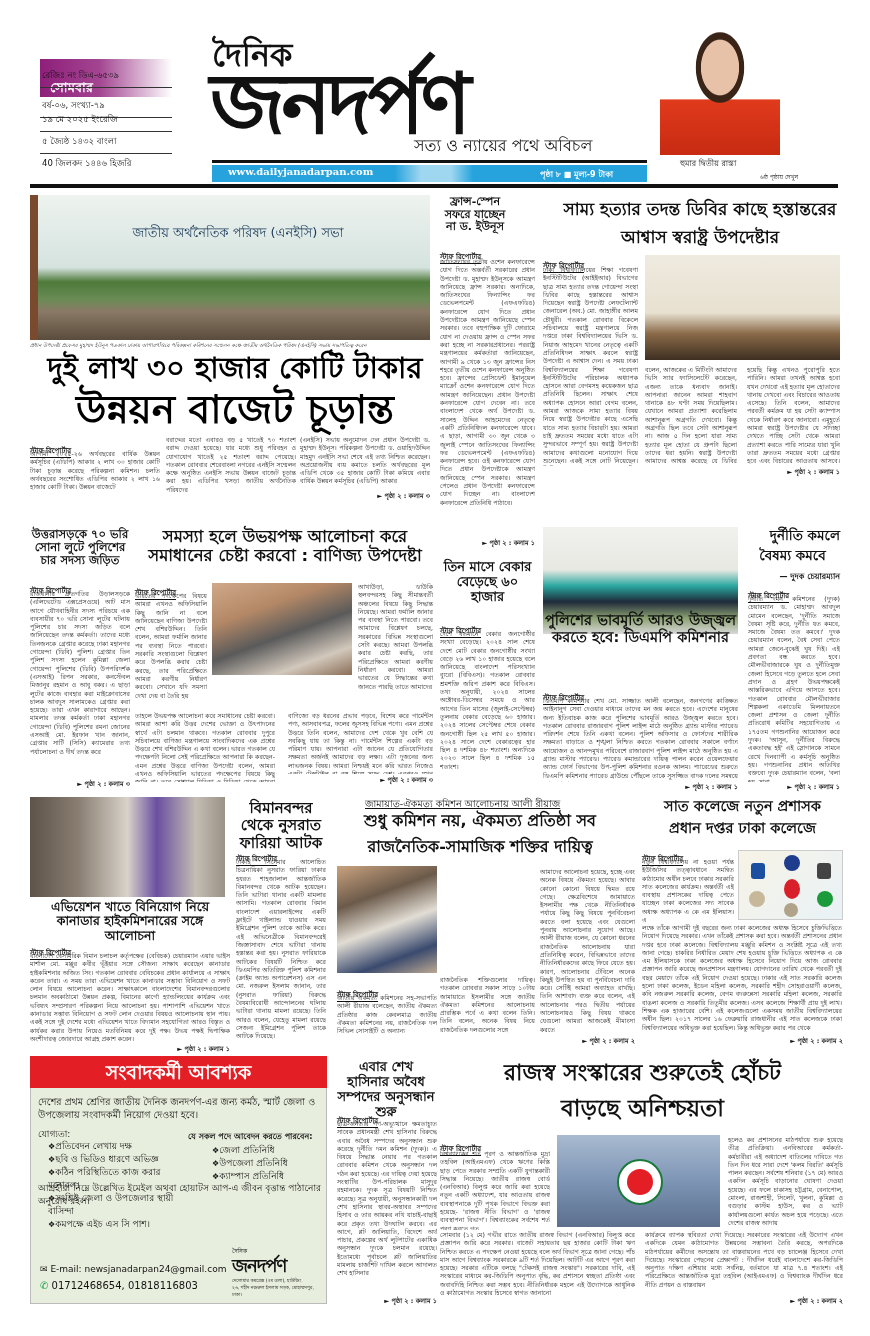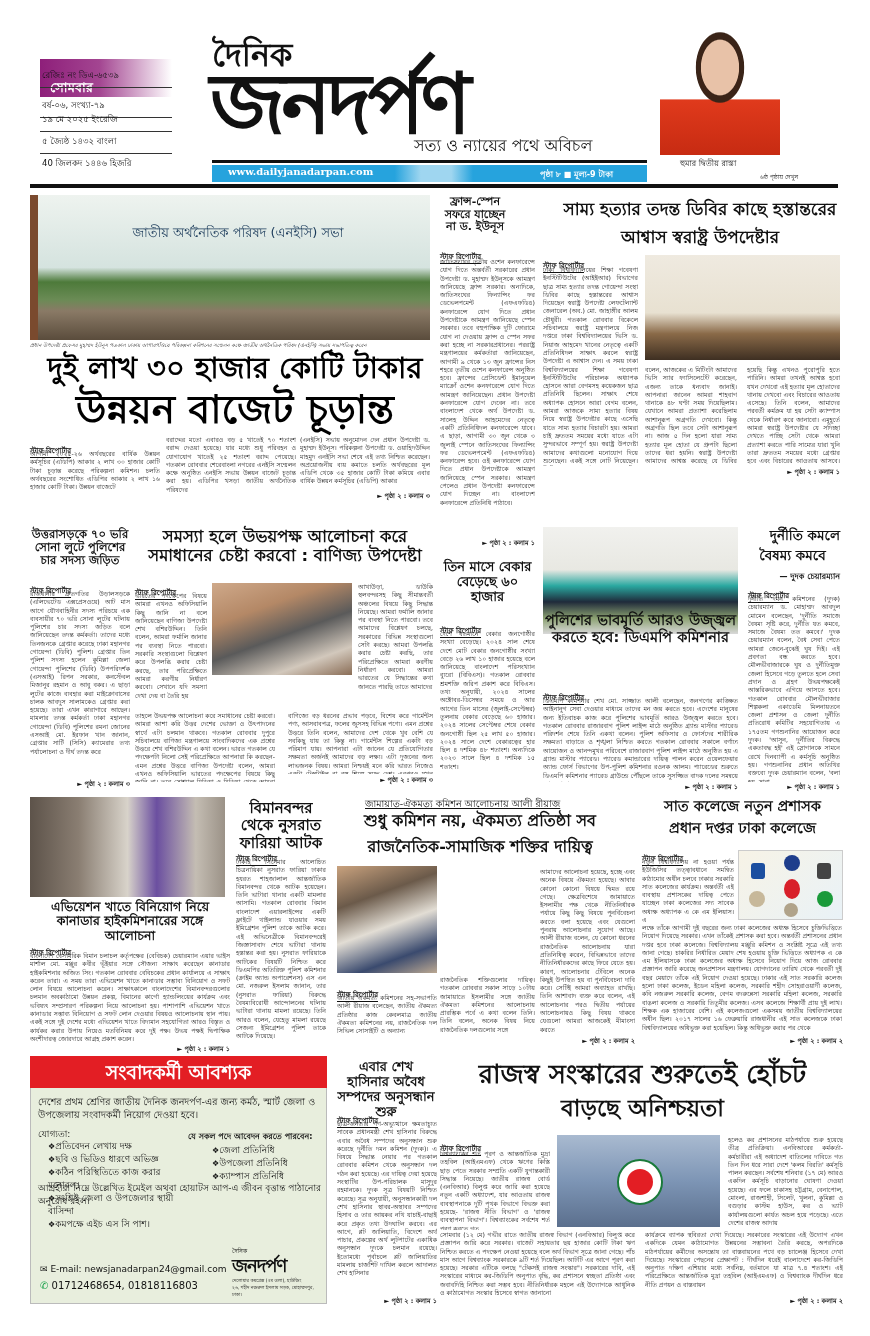--- a/index.html
+++ b/index.html
@@ -176,21 +176,21 @@
 <div class="abs" style="left:232px;top:1246px;font-size:6px">দৈনিক</div>
 <div class="abs" style="left:232px;top:1252px;font-size:18px;font-weight:900;letter-spacing:-1px">জনদর্পণ</div>
 <div class="abs" style="left:232px;top:1278px;font-size:4.5px;width:92px">দেলোয়ার কমপ্লেক্স (৫ম তলা), হাউজিং</div>
 <div class="abs" style="left:232px;top:1285px;font-size:4.5px;width:92px">২৬, শহীদ নজরুল ইসলাম সড়ক, মোহাম্মদপুর, ঢাকা।</div>
 
 <div class="abs hl" style="left:336px;top:1060px;width:100px;font-size:13px">এবার শেখ হাসিনার অবৈধ সম্পদের অনুসন্ধান শুরু</div>
 <div class="abs" style="left:337px;top:1108px"><span class="reporter">স্টাফ রিপোর্টার</span></div>
 <div class="abs txt" style="left:337px;top:1120px;width:100px;height:175px">ছাত্র-জনতার গণ-অভ্যুত্থানে ক্ষমতাচ্যুত সাবেক প্রধানমন্ত্রী শেখ হাসিনার বিরুদ্ধে এবার অবৈধ সম্পদের অনুসন্ধান শুরু করেছে দুর্নীতি দমন কমিশন (দুদক)। এ বিষয়ে সিদ্ধান্ত নেয়ার পর গতকাল রোববার কমিশন থেকে অনুসন্ধান দল গঠন করা হয়েছে। এর দায়িত্ব দেয়া হয়েছে সংস্থাটির উপ-পরিচালক মাসুদুর রহমানকে। দুদক সূত্র বিষয়টি নিশ্চিত করেছে। সূত্র অনুযায়ী, অনুসন্ধানকারী দল শেখ হাসিনার স্থাবর-অস্থাবর সম্পদের হিসাব ও তার আয়কর নথি যাচাই-বাছাই করে প্রকৃত তথ্য উদঘাটন করবে। এর আগে, প্লট জালিয়াতি, বিদেশে অর্থ পাচার, প্রকল্পের অর্থ লুটপাটের একাধিক অনুসন্ধান দুদকে চলমান রয়েছে। ইতোমধ্যে পূর্বাচলে প্লট জালিয়াতির মামলায় চার্জশিট দাখিল করলে আদালত শেখ হাসিনার</div>
 <div class="abs cont" style="left:337px;top:1296px;width:100px">► পৃষ্ঠা ২ : কলাম ১</div>
 
-<div class="abs hl" style="left:440px;top:1060px;width:405px;font-size:26px">রাজস্ব সংস্কারের শুরুতেই হোঁচট</div>
+<div class="abs hl" style="left:440px;top:1060px;width:405px;font-size:22px">রাজস্ব সংস্কারের শুরুতেই হোঁচট</div>
 <div class="abs hl" style="left:440px;top:1095px;width:405px;font-size:23px">বাড়ছে অনিশ্চয়তা</div>
 <div class="abs" style="left:440px;top:1136px"><span class="reporter">স্টাফ রিপোর্টার</span></div>
 <div class="abs txt" style="left:440px;top:1150px;width:110px;height:80px">বিশ্বব্যাংকের শর্ত পূরণ ও আন্তর্জাতিক মুদ্রা তহবিল (আইএমএফ) থেকে ঋণের কিস্তি ছাড় পেতে সরকার সম্প্রতি একটি যুগান্তকারী সিদ্ধান্ত নিয়েছে। জাতীয় রাজস্ব বোর্ড (এনবিআর) বিলুপ্ত করে জারি করা হয়েছে নতুন একটি অধ্যাদেশ, যার আওতায় রাজস্ব ব্যবস্থাপনাকে দুটি পৃথক বিভাগে বিভক্ত করা হয়েছে- 'রাজস্ব নীতি বিভাগ' ও 'রাজস্ব ব্যবস্থাপনা বিভাগ'। বিশ্বব্যাংকের সর্বশেষ শর্ত পূরণ করতে গত</div>
 <div class="abs" style="left:557px;top:1135px;width:163px;height:92px;background:linear-gradient(180deg,#a9bad0 0%,#7d95b5 50%,#5b6f8d 100%)">
   <span style="position:absolute;left:60px;top:24px;width:46px;height:46px;border-radius:50%;background:#fff;border:2px solid #1a7a3a">
     <span style="position:absolute;left:8px;top:8px;width:26px;height:26px;border-radius:50%;background:#e31e24"></span>
   </span>
 </div>
 <div class="abs txt" style="left:728px;top:1136px;width:115px;height:95px">হলেও কর প্রশাসনের মাঠপর্যায়ে শুরু হয়েছে তীব্র প্রতিক্রিয়া। এনবিআরের কর্মকর্তা-কর্মচারীরা এই অধ্যাদেশ বাতিলের দাবিতে গত তিন দিন ধরে সারা দেশে 'কলম বিরতি' কর্মসূচি পালন করছেন। সর্বশেষ শনিবার (১৭ মে) আরও একদিন কর্মসূচি বাড়ানোর ঘোষণা দেওয়া হয়েছে। এর ফলে চাকাসহ চট্টগ্রাম, বেনাপোল, মোংলা, রাজশাহী, সিলেট, খুলনা, কুমিল্লা ও বগুড়ার কাস্টম হাউস, কর ও ভ্যাট কার্যালয়গুলো কার্যত অচল হয়ে পড়েছে। এতে দেশের রাজস্ব আদায়</div>
 <div class="abs txt" style="left:440px;top:1231px;width:195px;height:64px">সোমবার (১২ মে) গভীর রাতে জাতীয় রাজস্ব বিভাগ (এনবিআর) বিলুপ্ত করে প্রজ্ঞাপন জারি করে সরকার। বাজেট সহায়তার ছয় হাজার কোটি টাকা ঋণ নিশ্চিত করতে এ পদক্ষেপ নেওয়া হয়েছে বলে অর্থ বিভাগ সূত্রে জানা গেছে। পাঁচ মাস আগে বিশ্বব্যাংক সরকারকে ৯টি শর্ত দিয়েছিল। আটটি এর আগে পূরণ করা হয়েছে। সরকার এটিকে বলছে "টেকসই রাজস্ব সংস্কার"। সরকারের দাবি, এই সংস্কারের মাধ্যমে কর-জিডিপি অনুপাত বৃদ্ধি, কর প্রশাসনে স্বচ্ছতা প্রতিষ্ঠা এবং জবাবদিহি নিশ্চিত করা সম্ভব হবে। নীতিনির্ধারক মহলে এই উদ্যোগকে আধুনিক ও কাঠামোগত সংস্কার হিসেবে স্বাগত জানানো</div>

